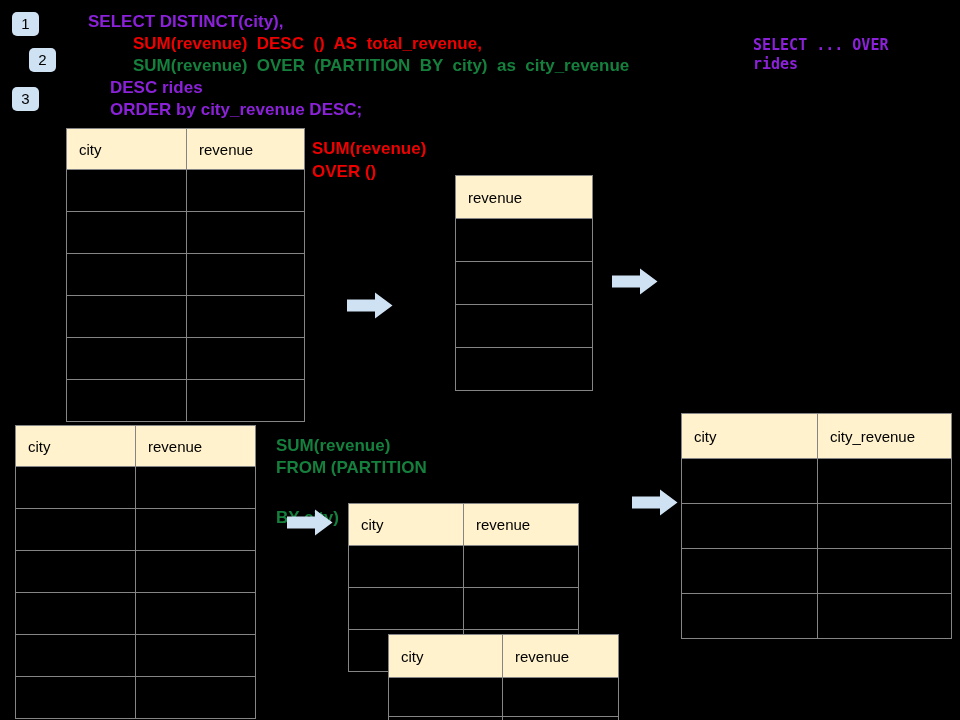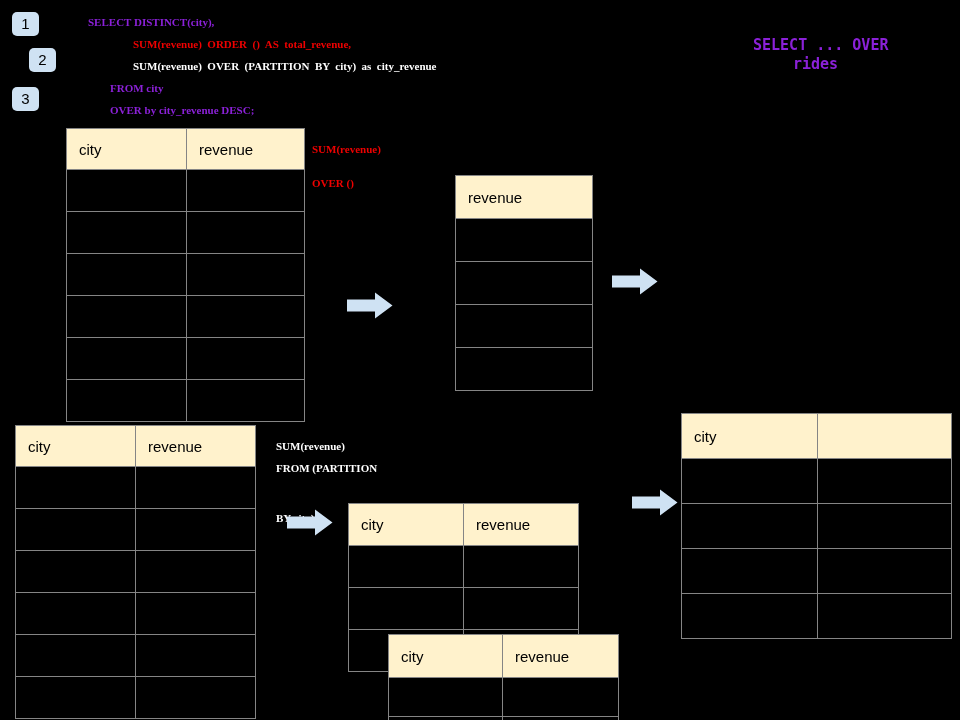--- a/index.html
+++ b/index.html
@@ -8,30 +8,30 @@
     background:#000;font-family:"Liberation Sans",sans-serif;
   }
   
   .badge{
     position:absolute;width:27px;height:24px;background:#cfe2f3;
     border-radius:5px;color:#000;font-size:15px;line-height:24px;
     text-align:center;font-family:"Liberation Sans",sans-serif;
   }
   
   .code-line{
-    position:absolute;font-family:Liberation Serif, serif;
-    font-weight:bold;font-size:11px;line-height:22px;white-space:pre;
+    position:absolute;font-family:Liberation Sans, sans-serif;
+    font-weight:bold;font-size:17px;line-height:22px;white-space:pre;
   }
   .code-sm{
     position:absolute;font-family:"DejaVu Sans Mono","Liberation Mono",monospace;
     font-weight:bold;font-size:15px;line-height:19px;white-space:pre;
   }
   .c-purple{color:#8b21d8;}
   .c-red{color:#ee0000;}
-  .c-green{color:#ffffff;}
+  .c-green{color:#15803d;}
   
   .tbl{
     position:absolute;border:1px solid #858585;box-sizing:content-box;
     background:transparent;
   }
   .thead{display:flex;background:#fff2cc;}
   .th{
     box-sizing:border-box;display:flex;align-items:center;
     padding-left:12px;font-size:15px;color:#000;border-right:1px solid #858585;
   }
@@ -42,27 +42,27 @@
   .arrow{position:absolute;width:46px;height:27px;}
 </style>
 </head>
 <body>
 
 <div class="badge" style="left:12px;top:12px;">1</div>
 <div class="badge" style="left:29px;top:48px;">2</div>
 <div class="badge" style="left:12px;top:87px;">3</div>
 
 <div class="code-line c-purple" style="left:88px;top:11px;">SELECT DISTINCT(city),</div>
-<div class="code-line c-red" style="left:133px;top:33px;">SUM(revenue)  ORDER  ()  AS  total_revenue,</div>
+<div class="code-line c-red" style="left:133px;top:33px;">SUM(revenue)  DESC  ()  AS  total_revenue,</div>
 <div class="code-line c-green" style="left:133px;top:55px;">SUM(revenue)  OVER  (PARTITION  BY  city)  as  city_revenue</div>
-<div class="code-line c-purple" style="left:110px;top:77px;">FROM city</div>
-<div class="code-line c-purple" style="left:110px;top:99px;">OVER by city_revenue DESC;</div>
+<div class="code-line c-purple" style="left:110px;top:77px;">DESC rides</div>
+<div class="code-line c-purple" style="left:110px;top:99px;">ORDER by city_revenue DESC;</div>
 
 <div class="code-sm c-purple" style="left:753px;top:36px;">SELECT ... OVER</div>
-<div class="code-sm c-purple" style="left:753px;top:55px;margin-left:40px;">rides</div>
+<div class="code-sm c-purple" style="left:753px;top:55px;">rides</div>
 
 <div class="tbl" style="left:66px;top:128px;width:237px;">
   <div class="thead" style="height:40px;">
     <div class="th" style="width:120px;">city</div>
     <div class="th last">revenue</div>
   </div>
   <div class="tr" style="height:41px;">
       <div class="cd" style="width:120px;"></div>
     </div>
   <div class="tr" style="height:41px;">
@@ -76,21 +76,21 @@
     </div>
   <div class="tr" style="height:41px;">
       <div class="cd" style="width:120px;"></div>
     </div>
   <div class="tr" style="height:41px;">
       <div class="cd" style="width:120px;"></div>
     </div>
 </div>
 
 <div class="code-line c-red" style="left:312px;top:138px;">SUM(revenue)</div>
-<div class="code-line c-red" style="left:312px;top:172px;text-align:center;">OVER ()</div>
+<div class="code-line c-red" style="left:312px;top:161px;text-align:center;">OVER ()</div>
 
 <svg class="arrow" style="left:347px;top:292px;" viewBox="0 0 46 27">
   <polygon points="0,7.5 28,7.5 28,0.5 45.5,13.5 28,26.5 28,19.5 0,19.5" fill="#cfe2f3"></polygon>
 </svg>
 
 <div class="tbl" style="left:455px;top:175px;width:136px;">
   <div class="thead" style="height:42px;">
     <div class="th last">revenue</div>
   </div>
   <div class="tr" style="height:42px;"></div>
@@ -152,20 +152,21 @@
     </div>
 </div>
 
 <svg class="arrow" style="left:632px;top:489px;" viewBox="0 0 46 27">
   <polygon points="0,7.5 28,7.5 28,0.5 45.5,13.5 28,26.5 28,19.5 0,19.5" fill="#cfe2f3"></polygon>
 </svg>
 
 <div class="tbl" style="left:681px;top:413px;width:269px;">
   <div class="thead" style="height:44px;">
     <div class="th" style="width:136px;">city</div>
+    <div class="th last">city_revenue</div>
   </div>
   <div class="tr" style="height:44px;">
       <div class="cd" style="width:136px;"></div>
     </div>
   <div class="tr" style="height:44px;">
       <div class="cd" style="width:136px;"></div>
     </div>
   <div class="tr" style="height:44px;">
       <div class="cd" style="width:136px;"></div>
     </div>

